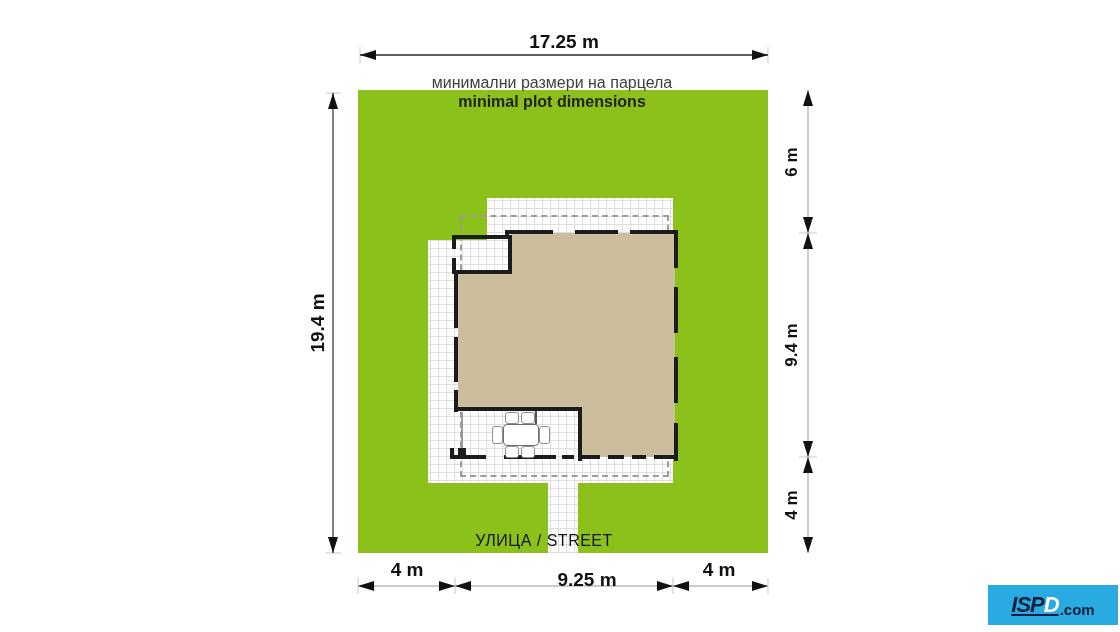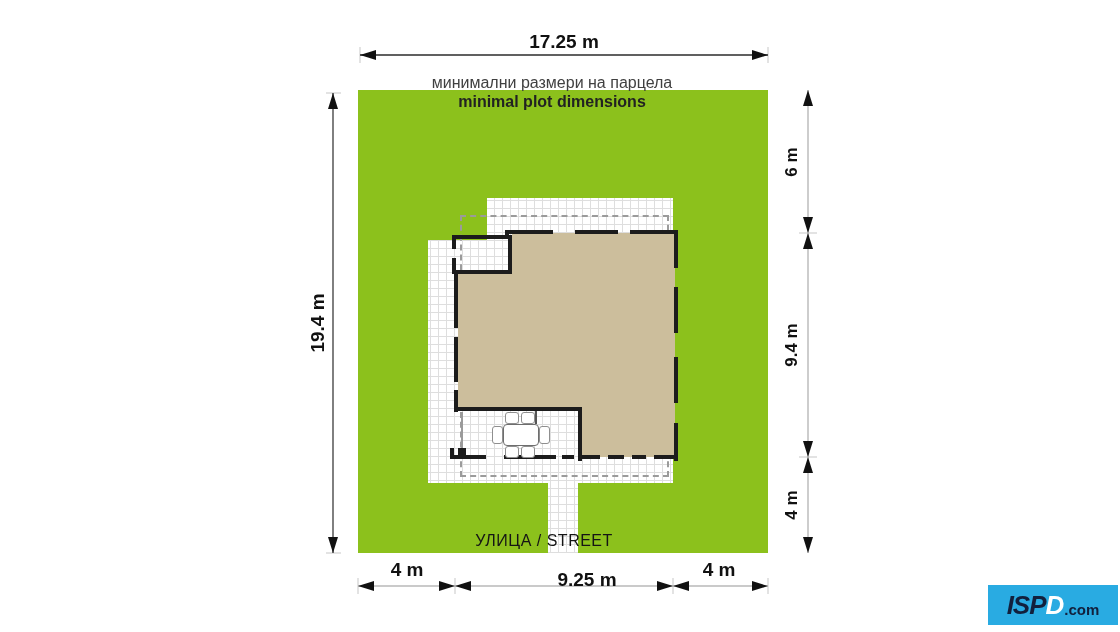--- a/index.html
+++ b/index.html
@@ -77,21 +77,21 @@
   
   svg.dims{left:0;top:0;width:1120px;height:632px;pointer-events:none;}
 
   
   .logo{
     left:988px;top:585px;width:130px;height:40px;
     background:var(--logo-blue);
     display:flex;align-items:center;justify-content:center;
     gap:1px;
   }
-  .logo .main{font-weight:bold;font-style:italic;font-size:26px;color:var(--logo-navy);letter-spacing:-1px;}
+  .logo .main{font-weight:bold;font-style:italic;font-size:22px;color:var(--logo-navy);letter-spacing:-1px;text-decoration:underline;}
   .logo .main .lastd{color:#ffffff;}
   .logo .suffix{font-weight:bold;font-size:15px;color:var(--logo-navy);margin-top:8px;}
 </style>
 </head>
 <body>
 
 <div class="abs plot">
 
   <div class="layer paving"></div>
 

